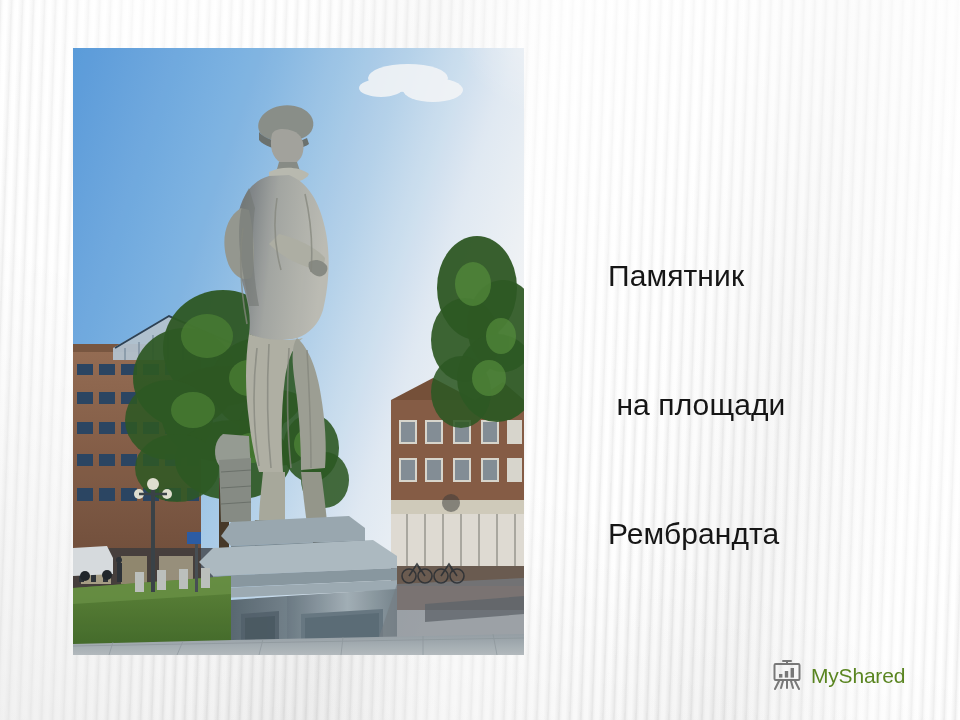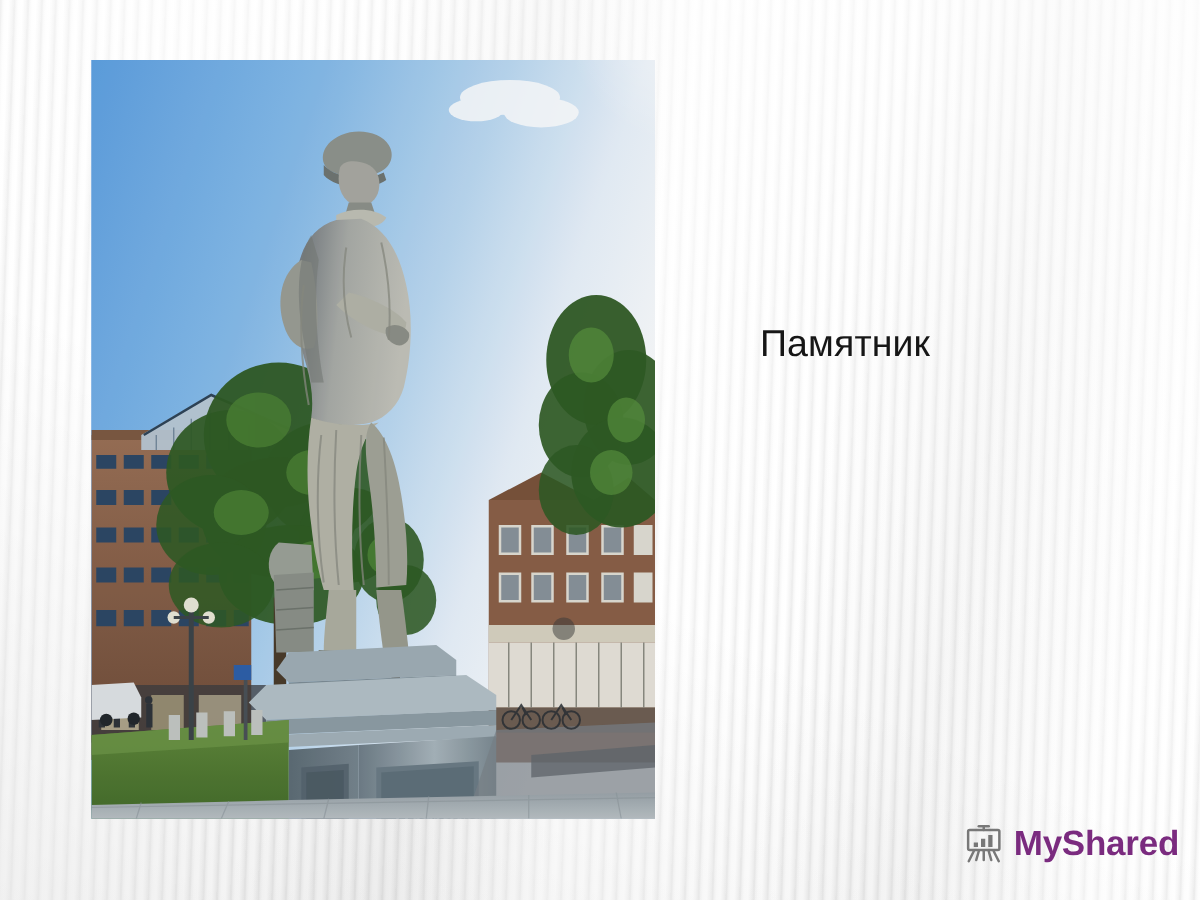--- a/index.html
+++ b/index.html
@@ -100,23 +100,23 @@
     position: absolute;
     left: 770px;
     top: 658px;
     display: flex;
     align-items: center;
     gap: 7px;
     opacity: 0.92;
   }
   .wm-icon { width: 34px; height: 34px; display: block; flex: 0 0 auto; }
   .wm-text {
-    font-size: 28px;
-    color: #701a75;
-    font-weight: 700;
+    font-size: 21px;
+    color: #4d7c0f;
+    font-weight: 400;
     letter-spacing: -0.2px;
     line-height: 1;
   }
 </style>
 </head>
 <body>
 
 <div class="slide">
 
   <div class="slide-bg"></div>
@@ -469,20 +469,22 @@
 
         <path d="M352,556 L451,548 L451,566 L352,574 Z" fill="#60666b" opacity="0.75"></path>
       </g>
 
       <rect x="0" y="0" width="451" height="607" fill="#1b3550" opacity="0.045"></rect>
     </svg>
   </div>
 
   <div class="caption">
     <span class="caption-line">Памятник</span>
+    <span class="caption-line"> на площади</span>
+    <span class="caption-line">Рембрандта</span>
     
   </div>
 
   <div class="watermark">
     <span>
       <svg class="wm-icon" viewBox="0 0 34 34" xmlns="http://www.w3.org/2000/svg">
         <g fill="none" stroke="#6e6e6e" stroke-width="2" stroke-linecap="round">
 
           <rect x="4.5" y="6" width="25" height="16" rx="1.2"></rect>
 

